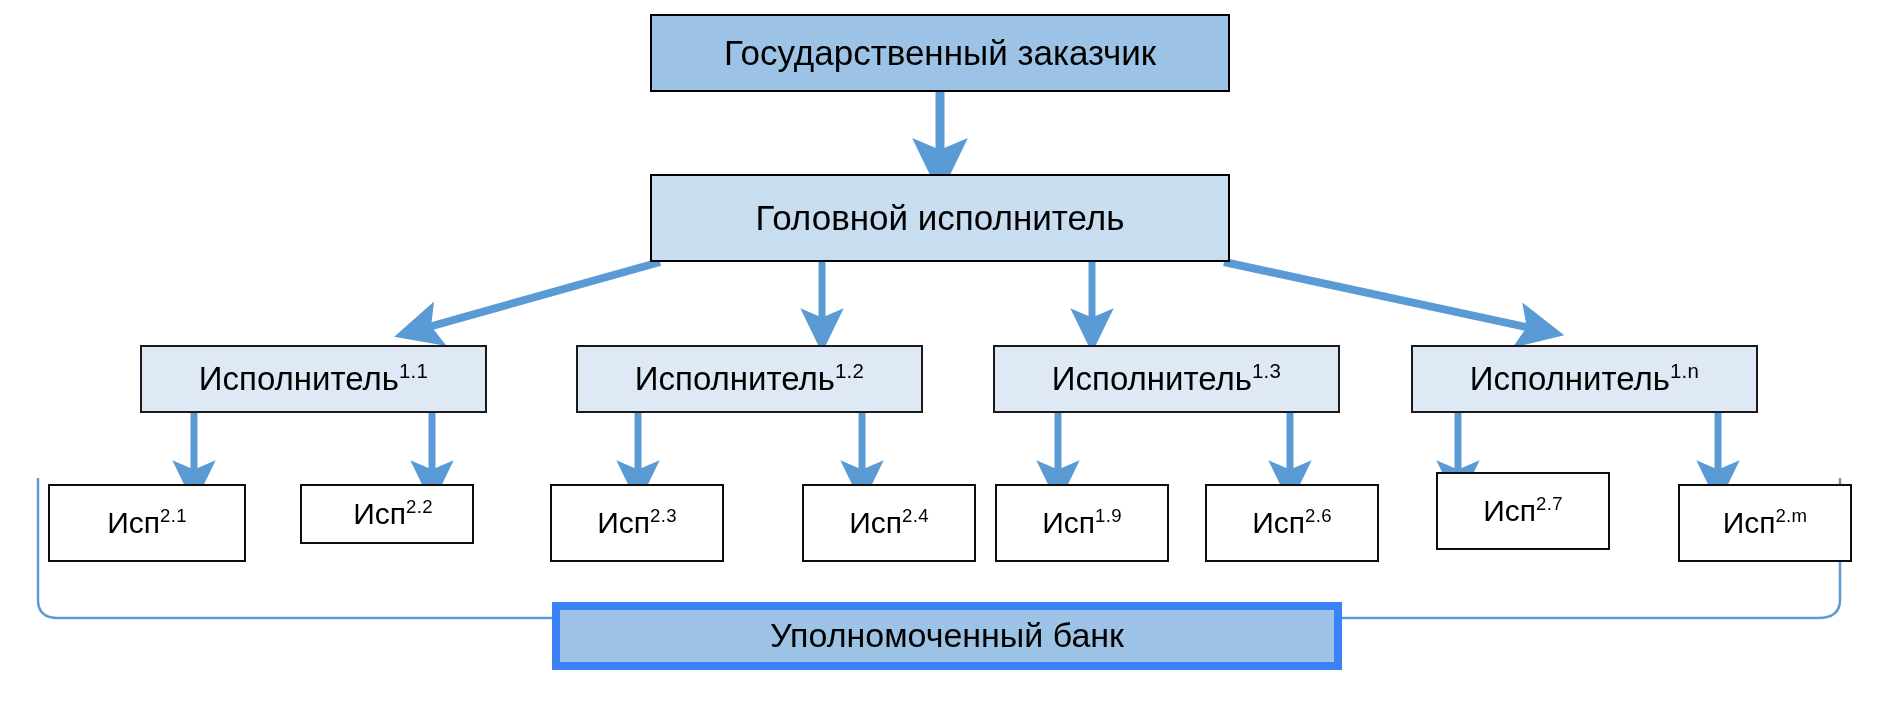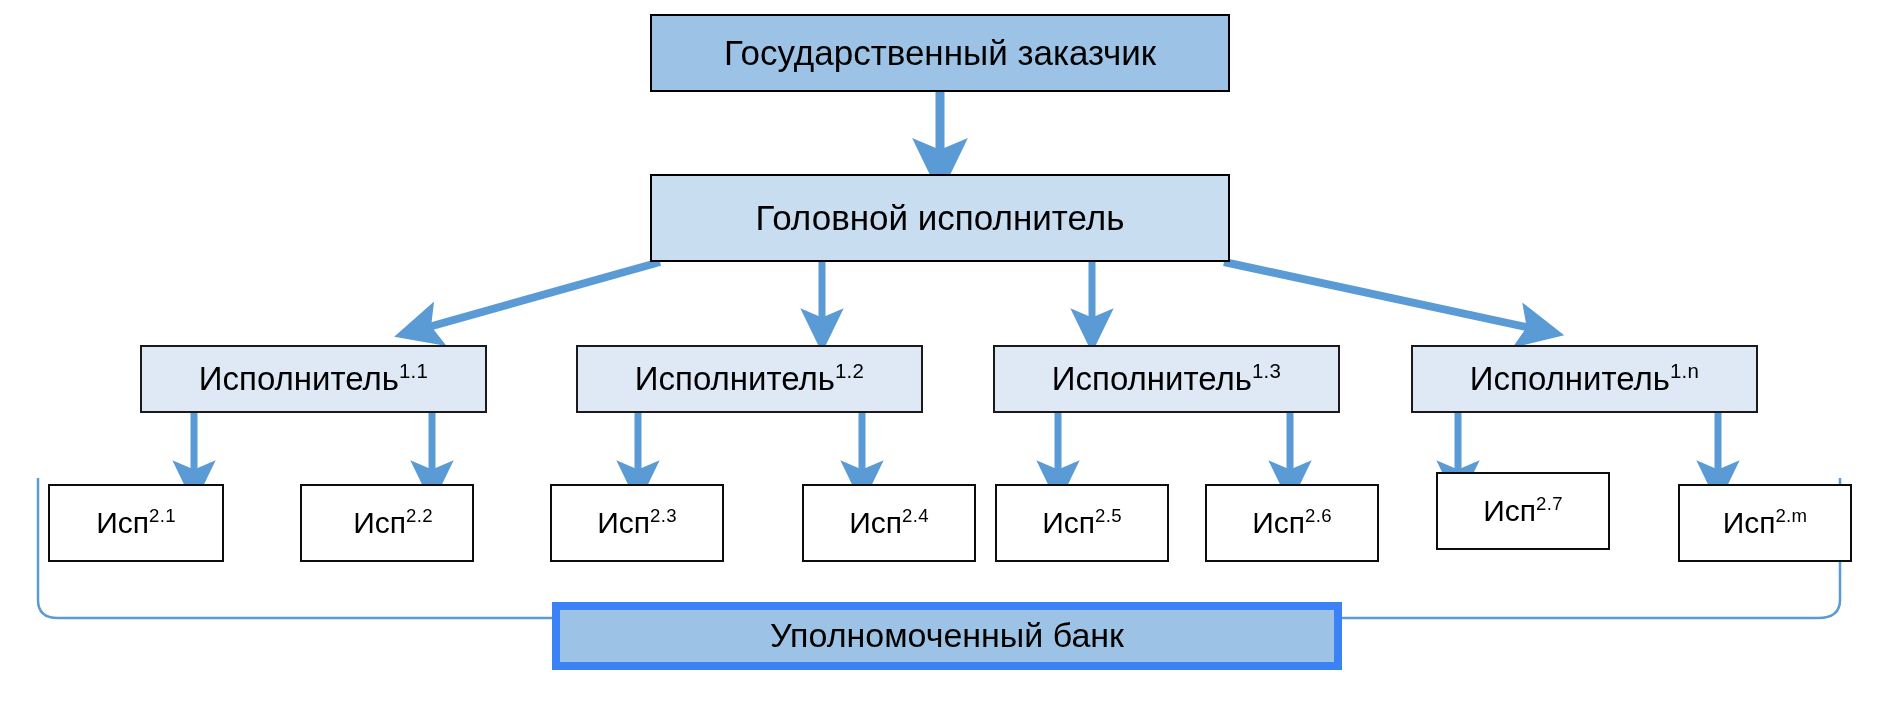--- a/index.html
+++ b/index.html
@@ -129,38 +129,38 @@
   </div>
 
   <div class="node n-exec1" style="left:993px; top:345px; width:347px; height:68px;">
     <span class="lbl"><span>Исполнитель</span><span class="sup">1.3</span></span>
   </div>
 
   <div class="node n-exec1" style="left:1411px; top:345px; width:347px; height:68px;">
     <span class="lbl"><span>Исполнитель</span><span class="sup">1.n</span></span>
   </div>
 
-  <div class="node n-exec2" style="left:48px; top:484px; width:176px; height:78px;">
+  <div class="node n-exec2" style="left:48px; top:484px; width:198px; height:78px;">
     <span class="lbl"><span>Исп</span><span class="sup">2.1</span></span>
   </div>
 
-  <div class="node n-exec2" style="left:300px; top:484px; width:174px; height:78px;padding-left:12px;">
+  <div class="node n-exec2" style="left:300px; top:484px; width:174px; height:60px;padding-left:12px;">
     <span class="lbl"><span>Исп</span><span class="sup">2.2</span></span>
   </div>
 
   <div class="node n-exec2" style="left:550px; top:484px; width:174px; height:78px;">
     <span class="lbl"><span>Исп</span><span class="sup">2.3</span></span>
   </div>
 
   <div class="node n-exec2" style="left:802px; top:484px; width:174px; height:78px;">
     <span class="lbl"><span>Исп</span><span class="sup">2.4</span></span>
   </div>
 
   <div class="node n-exec2" style="left:995px; top:484px; width:174px; height:78px;">
-    <span class="lbl"><span>Исп</span><span class="sup">2.5</span></span>
+    <span class="lbl"><span>Исп</span><span class="sup">1.9</span></span>
   </div>
 
   <div class="node n-exec2" style="left:1205px; top:484px; width:174px; height:78px;">
     <span class="lbl"><span>Исп</span><span class="sup">2.6</span></span>
   </div>
 
   <div class="node n-exec2" style="left:1436px; top:472px; width:174px; height:78px;">
     <span class="lbl"><span>Исп</span><span class="sup">2.7</span></span>
   </div>
 

